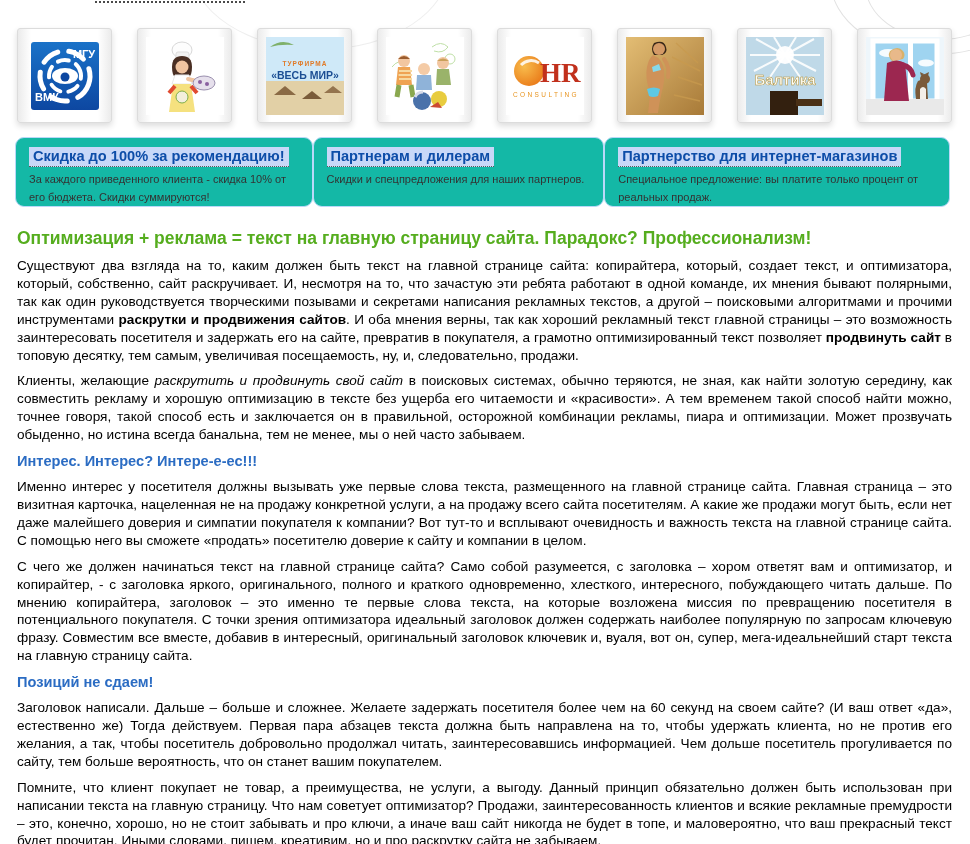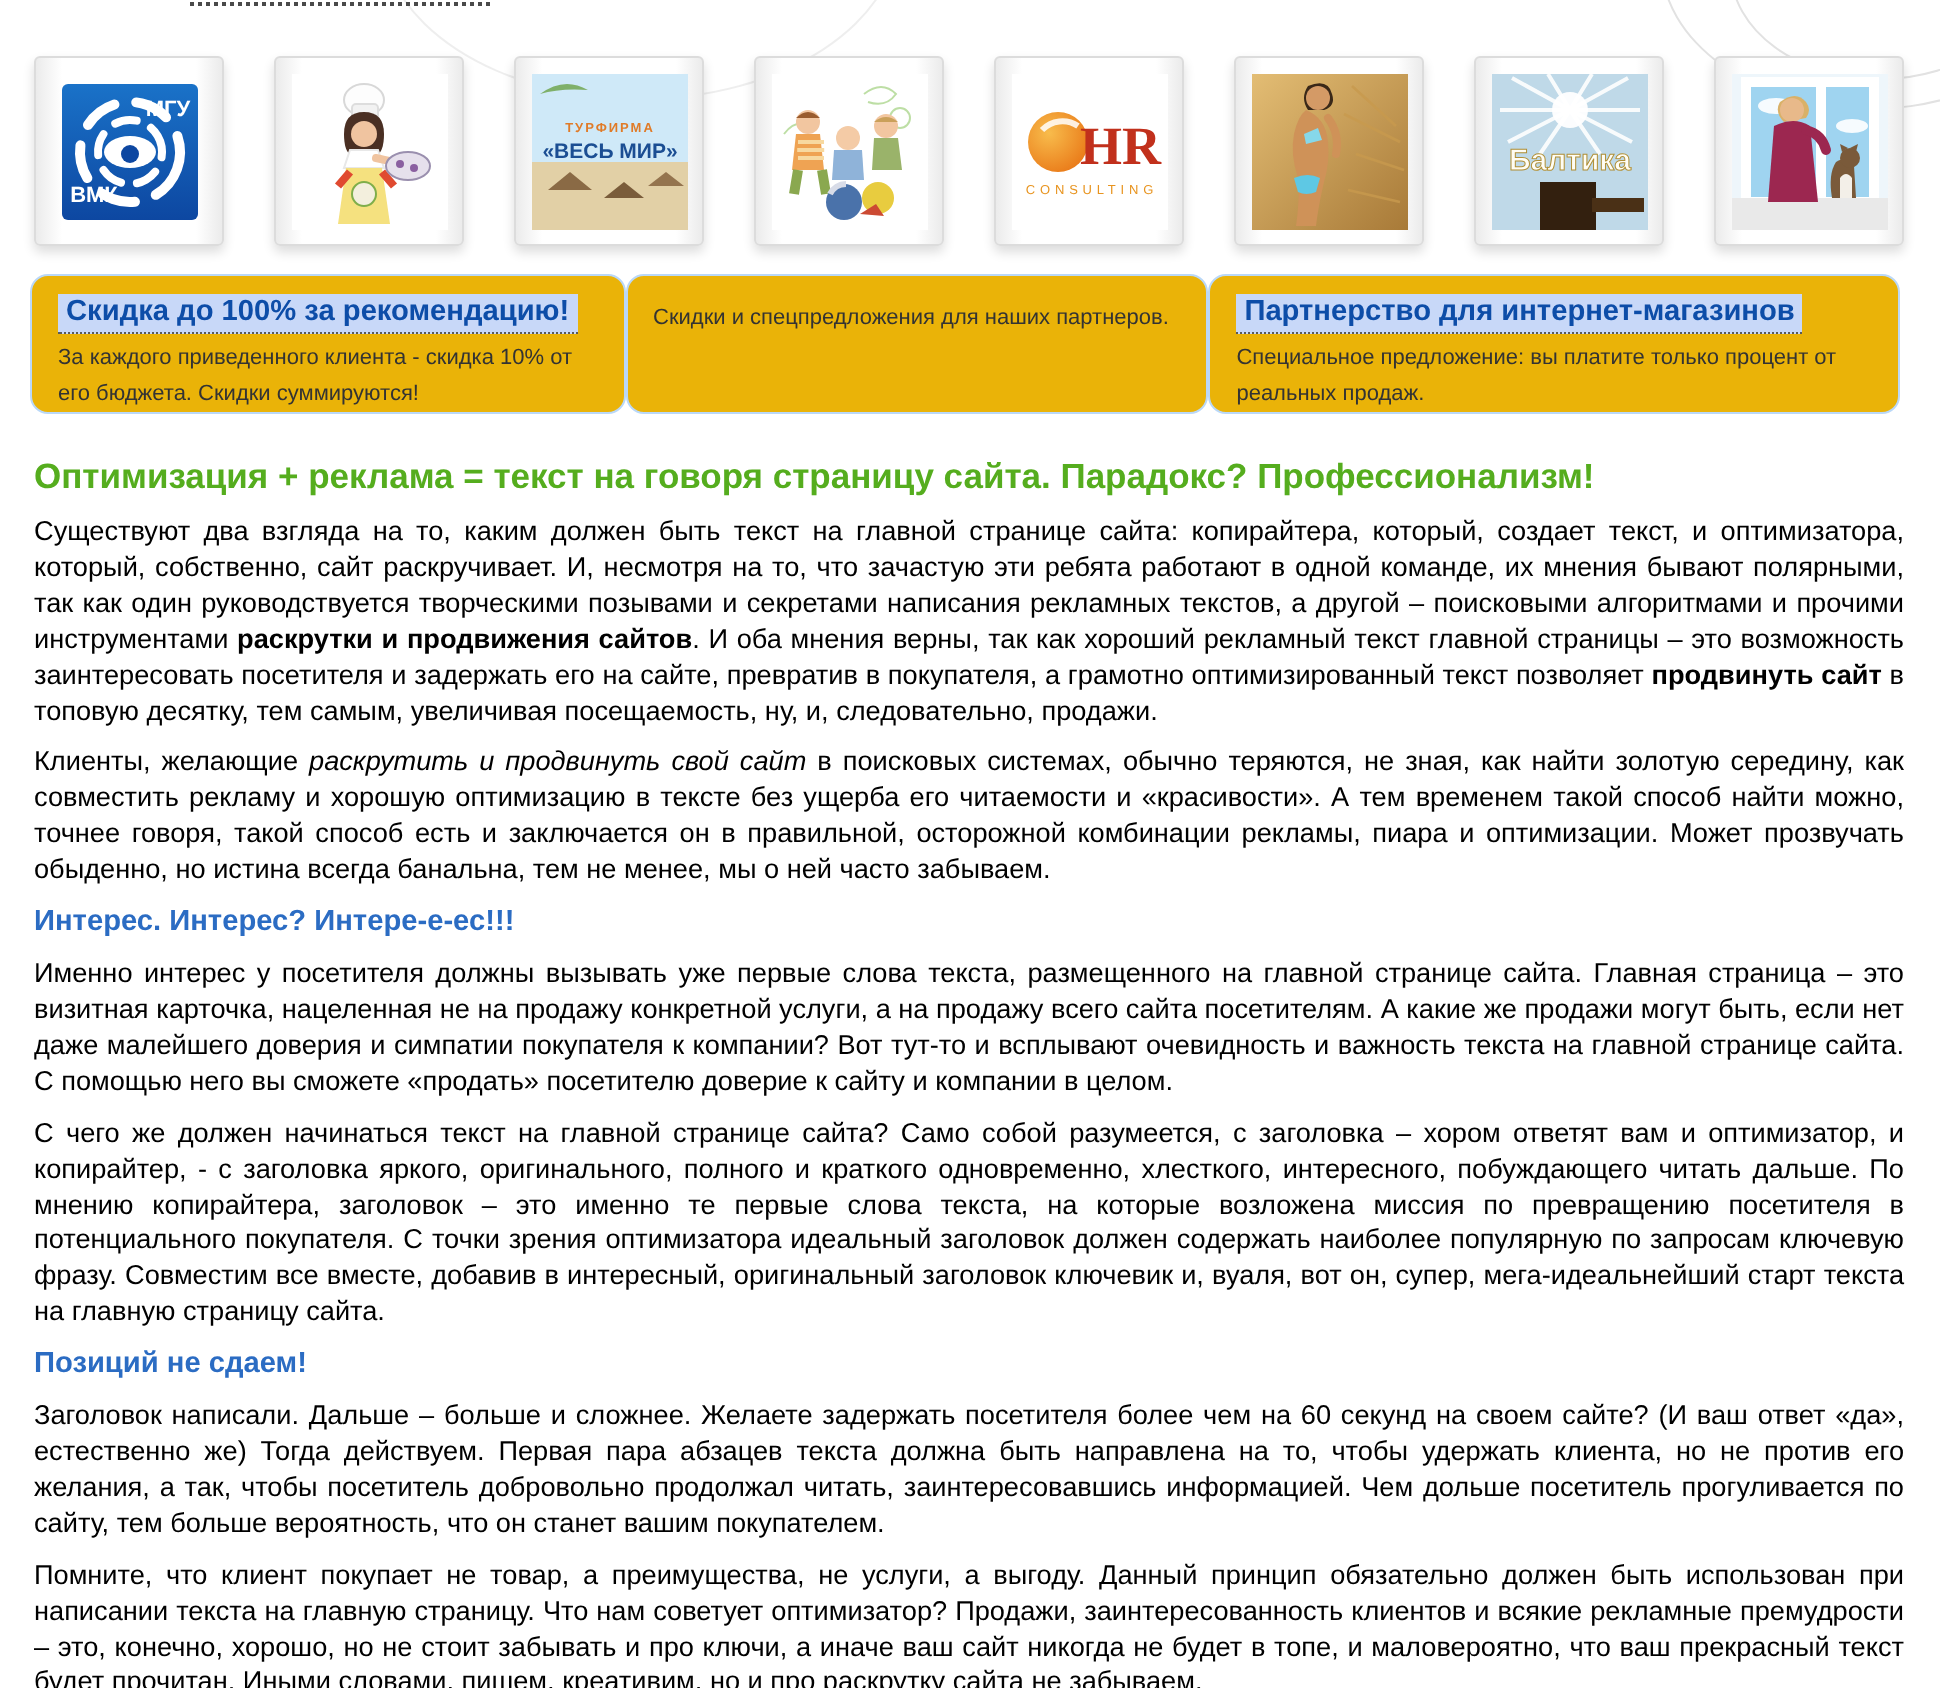--- a/index.html
+++ b/index.html
@@ -24,21 +24,21 @@
     border:1px solid #dcdcdc; border-radius:3px;
     background:linear-gradient(90deg,#ebebeb 0%, #ffffff 14%, #ffffff 86%, #ebebeb 100%);
     box-shadow:0 3px 6px rgba(0,0,0,.14);
     display:flex; align-items:center; justify-content:center;
     cursor:pointer;
   }
   .logo-card svg { display:block; }
   
   .promo-row { display:flex; margin:14px 20px 0 15px; justify-content:space-between; }
   .promo {
-    background:#eab308; border:1px solid #bad8f8; border-radius:9px;
+    background:#14b8a6; border:1px solid #bad8f8; border-radius:9px;
     padding:9px 13px 8px 13px; height:70px;
   }
   .promo-1 { width:307px; } .promo-2 { width:301px; } .promo-3 { width:357px; }
   .promo-title {
     display:inline-block; background:#c8d8f8; color:#0d4da8;
     font-size:14.6px; font-weight:bold; line-height:17px;
     padding:1px 4px 1px 4px; border-bottom:1px dotted #5a5a5a; cursor:pointer;
   }
   .promo-body { font-size:11px; color:#333333; line-height:17.6px; margin-top:4px; }
   
@@ -204,30 +204,31 @@
     </svg>
   </div>
 </div>
 
 <div class="promo-row">
   <div class="promo promo-1">
     <span class="promo-title">Скидка до 100% за рекомендацию!</span>
     <div class="promo-body">За каждого приведенного клиента - скидка 10% от его бюджета. Скидки суммируются!</div>
   </div>
   <div class="promo promo-2">
+    <span class="promo-title">Партнерам и дилерам</span>
     <div class="promo-body">Скидки и спецпредложения для наших партнеров.</div>
   </div>
   <div class="promo promo-3">
     <span class="promo-title">Партнерство для интернет-магазинов</span>
     <div class="promo-body">Специальное предложение: вы платите только процент от реальных продаж.</div>
   </div>
 </div>
 
 <div class="article">
-  <h1>Оптимизация + реклама = текст на говоря страницу сайта. Парадокс? Профессионализм!</h1>
+  <h1>Оптимизация + реклама = текст на главную страницу сайта. Парадокс? Профессионализм!</h1>
 
   <p><span>Существуют два взгляда на то, каким должен быть текст на главной странице сайта: копирайтера, который, создает текст, и оптимизатора, который, собственно, сайт раскручивает. И, несмотря на то, что зачастую эти ребята работают в одной команде, их мнения бывают полярными, так как один руководствуется творческими позывами и секретами написания рекламных текстов, а другой – поисковыми алгоритмами и прочими инструментами </span><b>раскрутки и продвижения сайтов</b><span>. И оба мнения верны, так как хороший рекламный текст главной страницы – это возможность заинтересовать посетителя и задержать его на сайте, превратив в покупателя, а грамотно оптимизированный текст позволяет </span><b>продвинуть сайт</b><span> в топовую десятку, тем самым, увеличивая посещаемость, ну, и, следовательно, продажи.</span></p>
 
   <p><span>Клиенты, желающие </span><i>раскрутить и продвинуть свой сайт</i><span> в поисковых системах, обычно теряются, не зная, как найти золотую середину, как совместить рекламу и хорошую оптимизацию в тексте без ущерба его читаемости и «красивости». А тем временем такой способ найти можно, точнее говоря, такой способ есть и заключается он в правильной, осторожной комбинации рекламы, пиара и оптимизации. Может прозвучать обыденно, но истина всегда банальна, тем не менее, мы о ней часто забываем.</span></p>
 
   <h2>Интерес. Интерес? Интере-е-ес!!!</h2>
 
   <p>Именно интерес у посетителя должны вызывать уже первые слова текста, размещенного на главной странице сайта. Главная страница – это визитная карточка, нацеленная не на продажу конкретной услуги, а на продажу всего сайта посетителям. А какие же продажи могут быть, если нет даже малейшего доверия и симпатии покупателя к компании? Вот тут-то и всплывают очевидность и важность текста на главной странице сайта. С помощью него вы сможете «продать» посетителю доверие к сайту и компании в целом.</p>
 
   <p>С чего же должен начинаться текст на главной странице сайта? Само собой разумеется, с заголовка – хором ответят вам и оптимизатор, и копирайтер, - с заголовка яркого, оригинального, полного и краткого одновременно, хлесткого, интересного, побуждающего читать дальше. По мнению копирайтера, заголовок – это именно те первые слова текста, на которые возложена миссия по превращению посетителя в потенциального покупателя. С точки зрения оптимизатора идеальный заголовок должен содержать наиболее популярную по запросам ключевую фразу. Совместим все вместе, добавив в интересный, оригинальный заголовок ключевик и, вуаля, вот он, супер, мега-идеальнейший старт текста на главную страницу сайта.</p>

